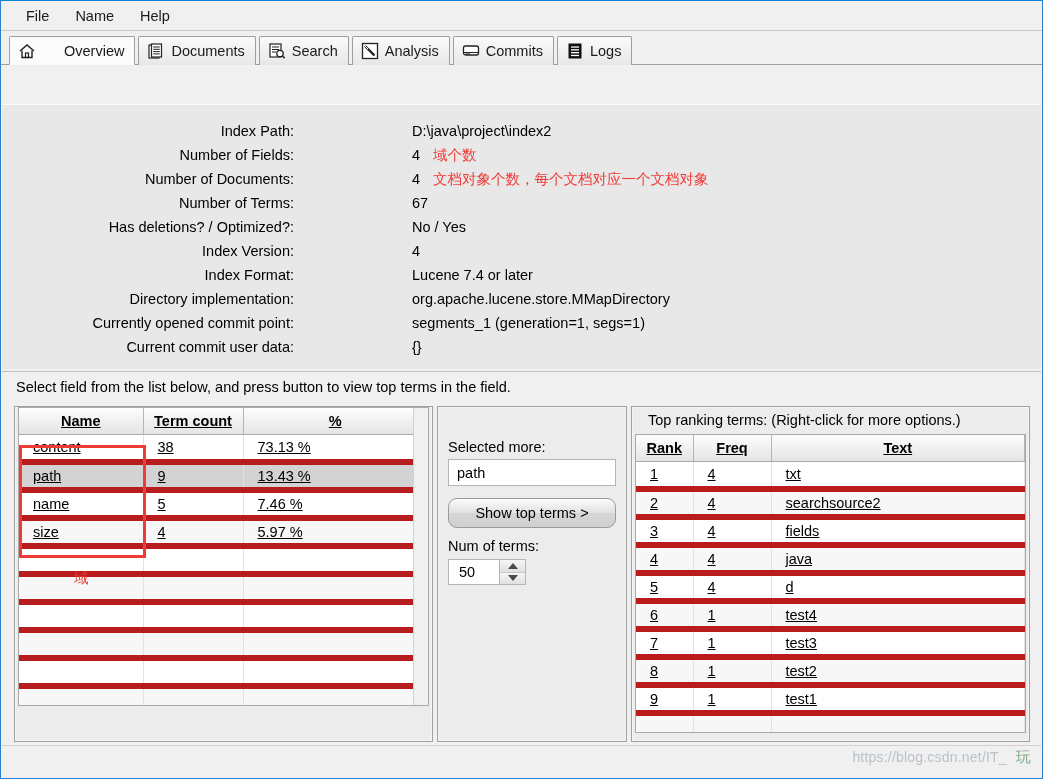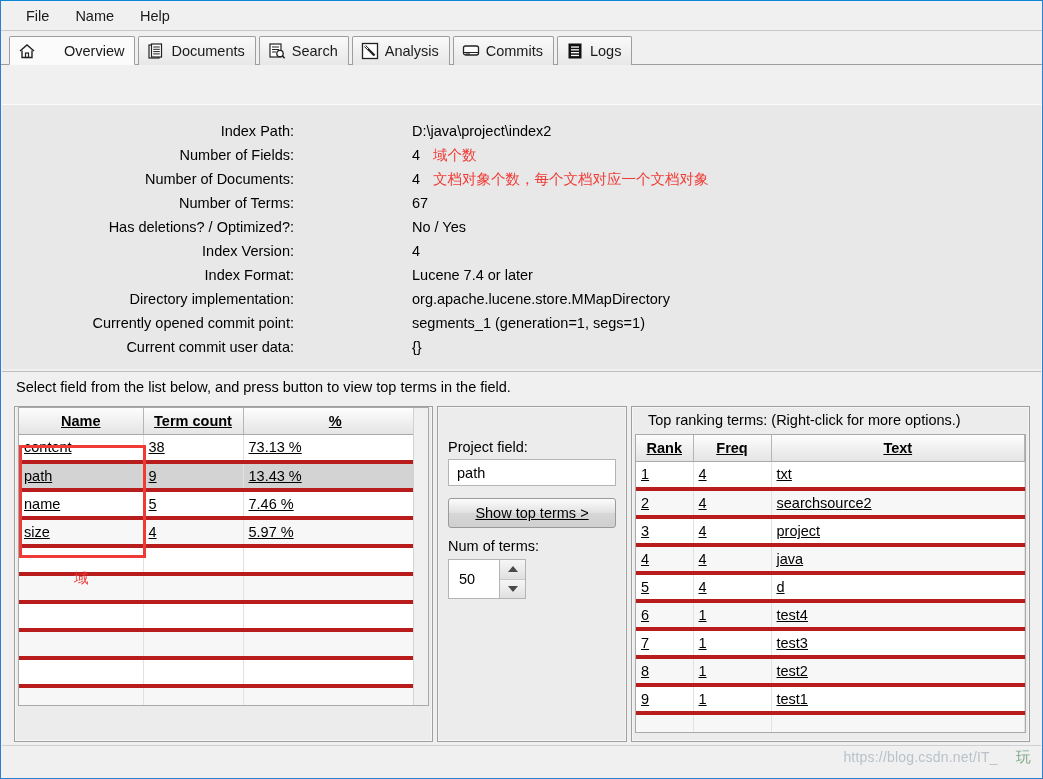--- a/index.html
+++ b/index.html
@@ -205,22 +205,22 @@
     border-right: 1px solid #b5b5b5;
     border-bottom: 1px solid #a9a9a9;
     height: 26px;
     font-weight: bold;
     color: #000;
     font-size: 14.5px;
   }
   table.grid td {
     height: 28px;
     border-right: 1px solid #e2e2e2;
-    border-bottom: 4px solid #b91c1c;
-    padding: 0 5px;
+    border-bottom: 6px solid #b91c1c;
+    padding: 0 14px;
     color: #000;
     white-space: nowrap;
     overflow: hidden;
   }
   tr.odd td  { background: #ffffff; }
   tr.even td { background: #f7f7f7; }
   tr.sel td  { background: #d3d3d3; }
 
   
   .redbox {
@@ -248,27 +248,27 @@
     border: 1px solid #b4b4b4;
     display: flex; align-items: center;
     padding-left: 8px;
     font-size: 14.5px; color: #000;
   }
   .btn {
     margin: 12px 10px 0 10px;
     height: 30px;
     background: linear-gradient(to bottom, #fcfcfc 0%, #e2e2e2 48%, #d6d6d6 52%, #cfcfcf 100%);
     border: 1px solid #9a9a9a;
-    border-radius: 3px;
+    border-radius: 9px;
     display: flex; align-items: center; justify-content: center;
-    font-size: 14.5px; color: #000; text-decoration: underline;
+    font-size: 14.5px; color: #000;
   }
   .spinner {
     margin: 5px 8px 0 10px;
-    width: 78px; height: 40px;
+    width: 78px; height: 26px;
     display: flex;
     border: 1px solid #b4b4b4;
     background: #fff;
   }
   .spin-val {
     flex: 1;
     display: flex; align-items: center;
     padding-left: 10px;
     font-size: 14.5px; color: #000;
   }
@@ -307,21 +307,21 @@
     width: 1039px; height: 32px;
     background: #f0f0f0;
     border-top: 1px solid #d0d0d0;
   }
   .watermark {
     position: absolute;
     right: 10px; bottom: 10px;
     font-size: 14px;
     color: #b9c1c9;
     letter-spacing: 0.2px;
-    display: flex; align-items: baseline; gap: 18px;
+    display: flex; align-items: baseline; gap: 9px;
   }
   .wm-cjk { color: #7fa98a; font-size: 15px; }
 </style>
 </head>
 <body>
 
 <div id="app">
 
 
   <div class="menubar">
@@ -528,21 +528,21 @@
           </tbody>
         </table>
         <div class="vscroll"></div>
         <div class="redbox" style="left:0px; top:37px; width:127px; height:113px;"></div>
         <div class="cjk-note" style="left:55px; top:161px;">域</div>
       </div>
     </div>
 
     <div class="pane" id="pane-mid">
       <div style="height:32px;"></div>
-      <div class="mid-label">Project field:</div>
+      <div class="mid-label">Selected more:</div>
       <div class="textbox">path</div>
       <div class="btn">Show top terms &gt;</div>
       <div class="mid-label" style="margin-top:10px;">Num of terms:</div>
       <div class="spinner">
         <div class="spin-val">50</div>
         <div class="spin-btns">
           <div class="spin-b">
               <span class="arrow-up"></span>
             </div>
           <div class="spin-b">
@@ -575,21 +575,21 @@
               <td>txt</td>
             </tr>
             <tr class="even">
               <td>2</td>
               <td>4</td>
               <td>searchsource2</td>
             </tr>
             <tr class="odd">
               <td>3</td>
               <td>4</td>
-              <td>project</td>
+              <td>fields</td>
             </tr>
             <tr class="even">
               <td>4</td>
               <td>4</td>
               <td>java</td>
             </tr>
             <tr class="odd">
               <td>5</td>
               <td>4</td>
               <td>d</td>

